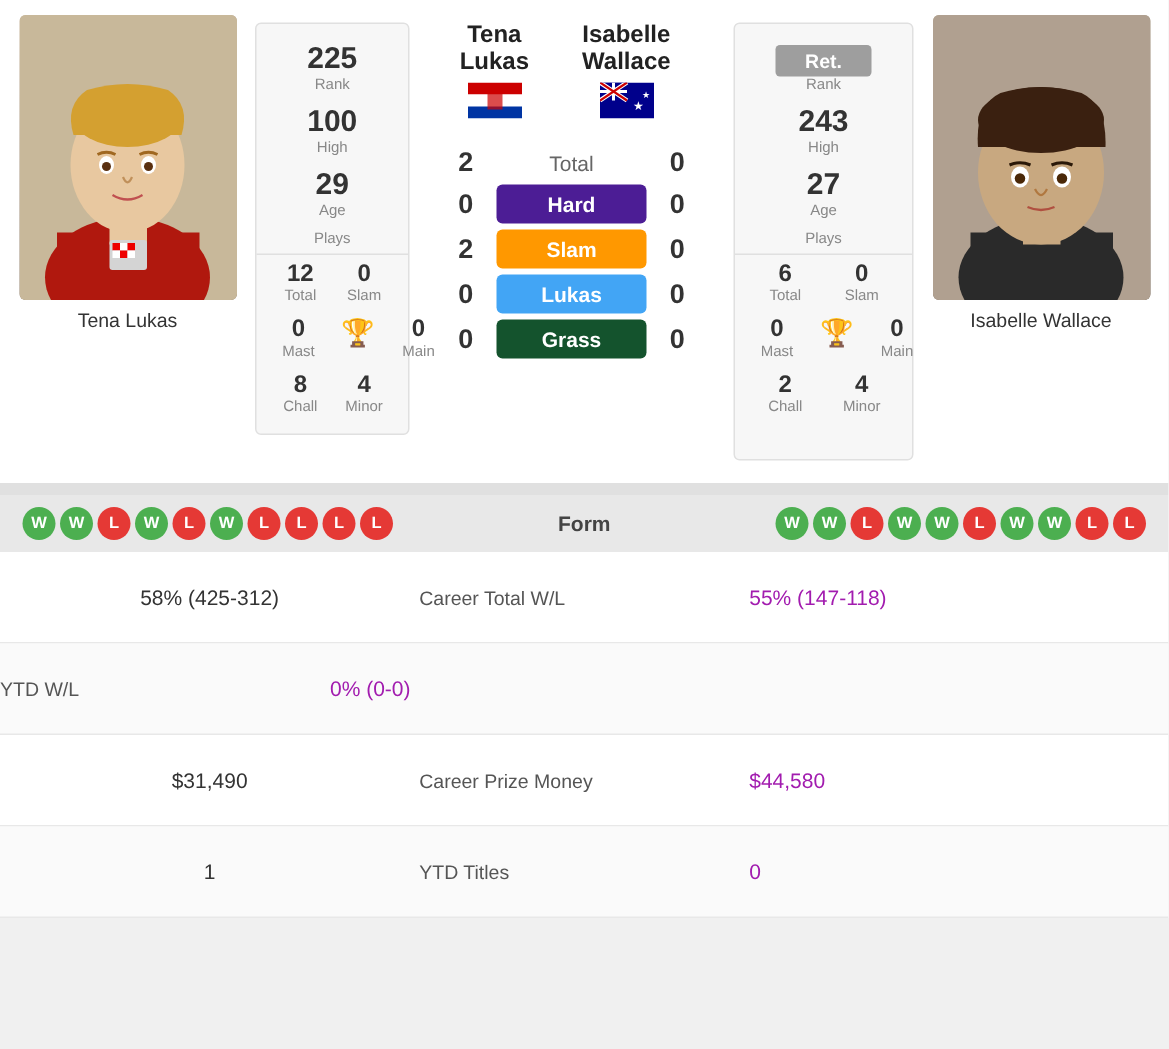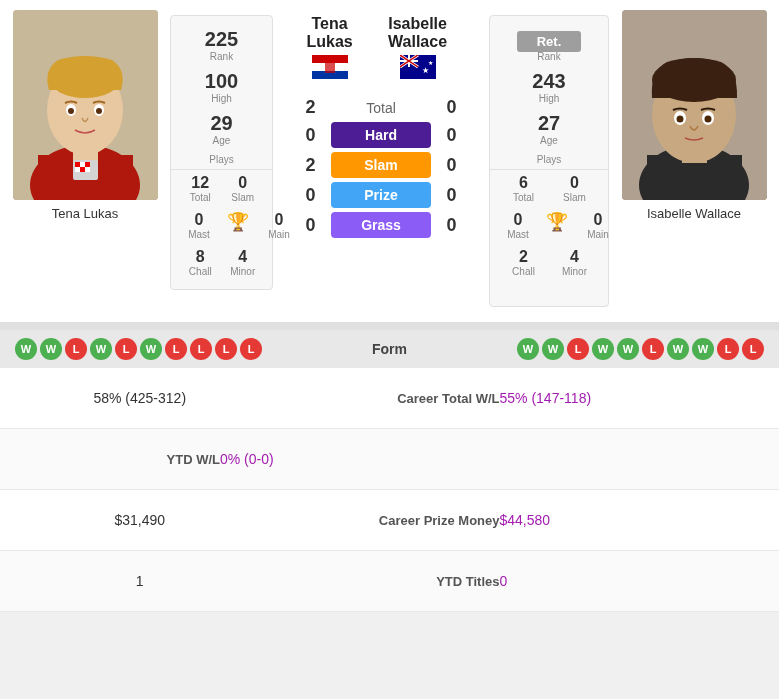--- a/index.html
+++ b/index.html
@@ -178,21 +178,21 @@
       color: #fff;
       font-size: 14px;
       font-weight: bold;
       width: 100px;
       text-align: center;
     }
 
     .hard-badge { background: #4c1d95; }
     .clay-badge { background: #FF9800; }
     .indoor-badge { background: #42A5F5; }
-    .grass-badge { background: #8b5cf6; }
+    .grass-badge { background: #14532d; }
 
     .surface-label {
       font-size: 14px;
       color: #666;
       text-align: center;
     }
 
     
     .form-section {
       background: #e8e8e8;
@@ -246,23 +246,23 @@
 
     .stats-left-val {
       flex: 1;
       text-align: center;
       font-size: 14px;
       color: #333;
     }
 
     .stats-center-label {
       width: 220px;
-      text-align: right;
+      text-align: left;
       font-size: 13px;
-      font-weight: bold;
+      font-weight: normal;
       color: #555;
     }
 
     .stats-right-val {
       flex: 1;
       text-align: left;
       font-size: 14px;
       color: #a21caf;
     }
 
@@ -453,21 +453,21 @@
         </div>
 
         <div class="score-row">
           <span class="score-num">2</span>
           <span class="surface-badge clay-badge">Slam</span>
           <span class="score-num">0</span>
         </div>
 
         <div class="score-row">
           <span class="score-num">0</span>
-          <span class="surface-badge indoor-badge">Prize</span>
+          <span class="surface-badge indoor-badge">Lukas</span>
           <span class="score-num">0</span>
         </div>
 
         <div class="score-row">
           <span class="score-num">0</span>
           <span class="surface-badge grass-badge">Grass</span>
           <span class="score-num">0</span>
         </div>
       </div>
     </div>

